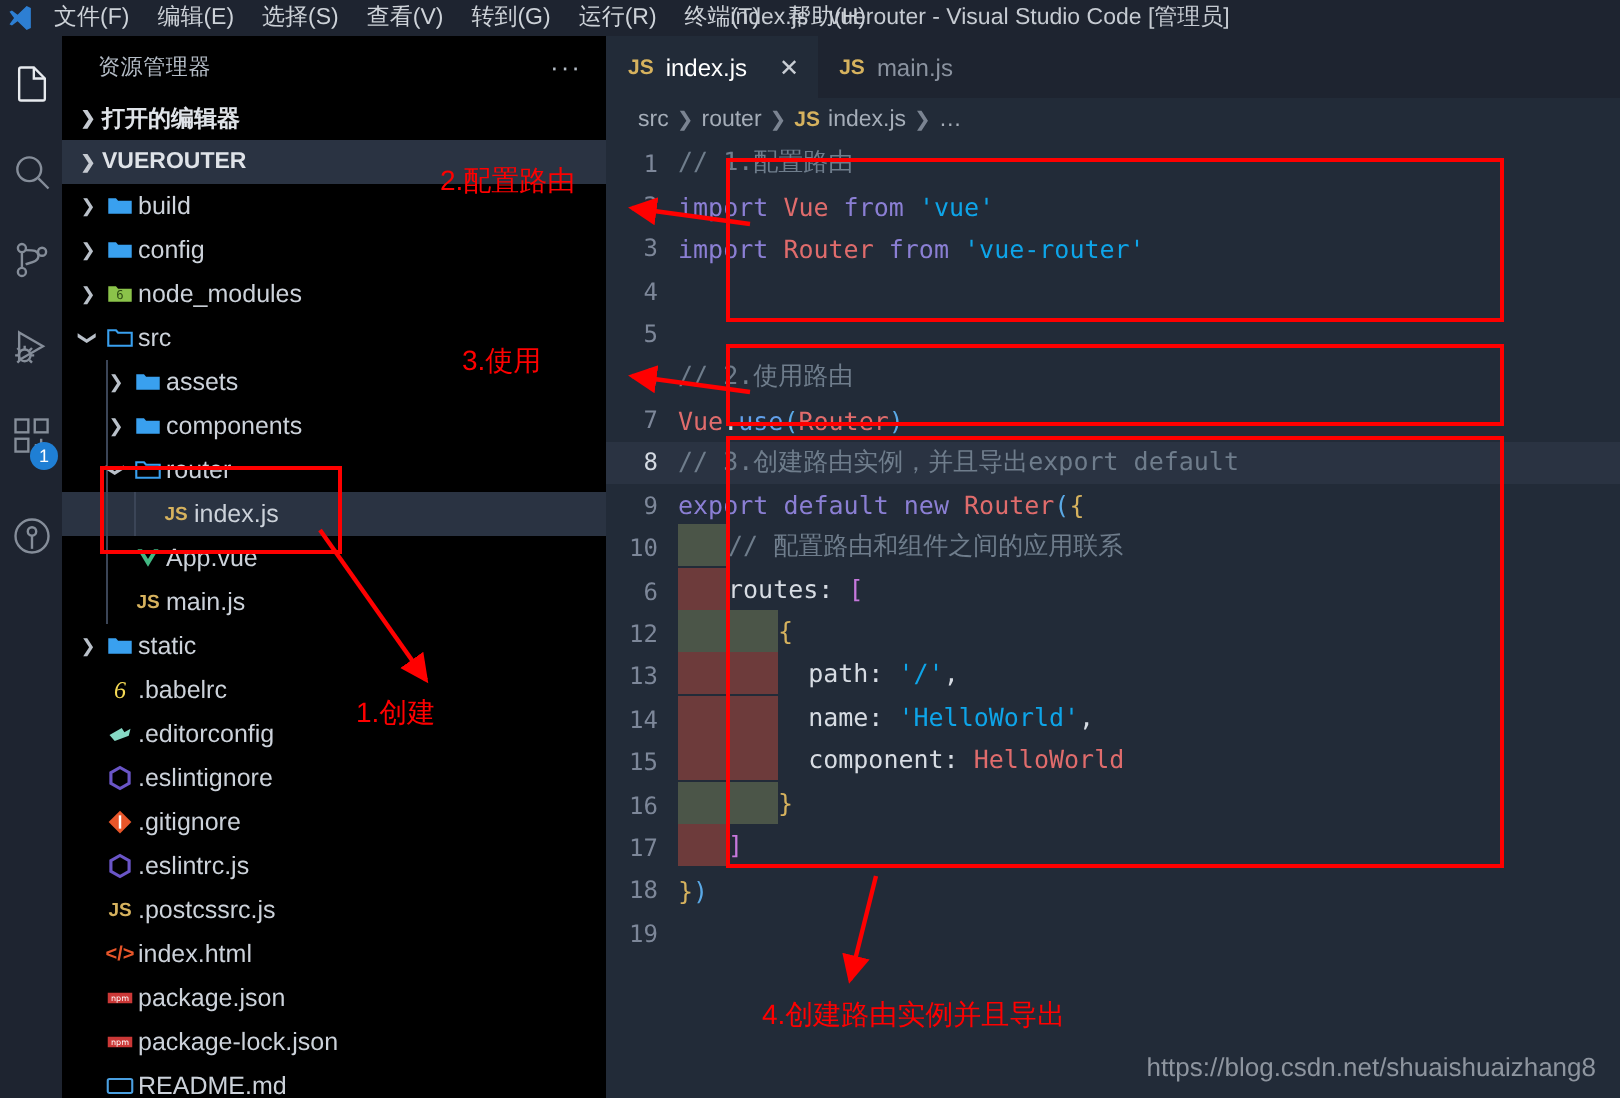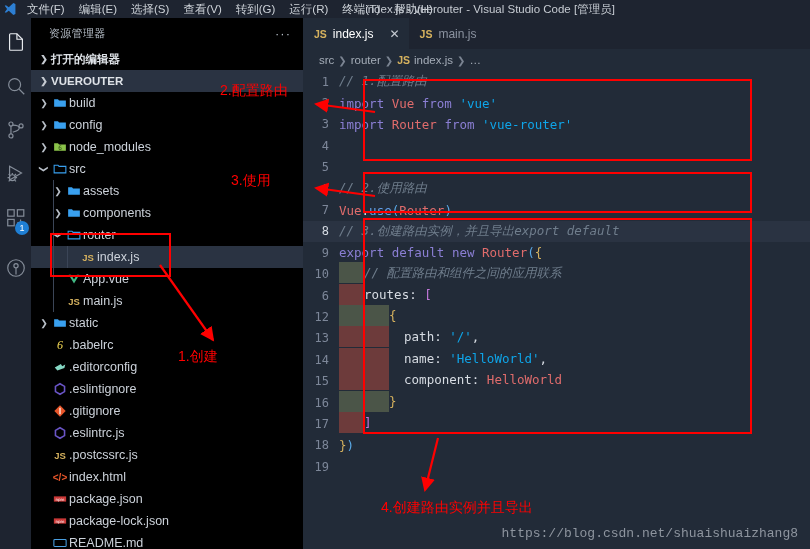--- a/index.html
+++ b/index.html
@@ -109,21 +109,21 @@
   .cline { height: 21.4px; display: flex; align-items: center; position: relative; }
   .cline.cur { background: #2a3342; }
   .ln {
     width: 36px; flex: 0 0 36px; text-align: right; padding-right: 10px;
     color: #7d8799; font-size: 12px; font-family: "DejaVu Sans Mono", monospace;
   }
   .ln.active { color: #d4dae2; }
   .ctext { white-space: pre; position: relative; }
 
   
-  .t-com  { color: #6f7d8c; font-style: italic; }
+  .t-com  { color: #6f7d8c; }
   .t-key  { color: #8b7fd4; }
   .t-id   { color: #e06c6c; }
   .t-str  { color: #0ea5e9; }
   .t-fn   { color: #62a0ea; }
   .t-prop { color: #d7dce3; }
   .t-punc { color: #d7dce3; }
   .t-brk1 { color: #d6b25e; }
   .t-brk2 { color: #c678dd; }
   .t-brk3 { color: #5aa9e6; }
 
@@ -143,21 +143,21 @@
   .redbox {
     position: absolute; border: 2px solid #ff0000; pointer-events: none;
   }
   .svg-overlay {
     position: absolute; left: 0; top: 0; width: 810px; height: 549px;
     pointer-events: none;
   }
   .watermark {
     position: absolute; right: 12px; bottom: 8px;
     color: #8e959f; font-size: 13px;
-    font-family: Liberation Mono, monospace;
+    font-family: Liberation Sans, sans-serif;
   }
 </style>
 </head>
 <body>
 
 <div id="app">
 
   <div class="titlebar">
     <div class="vs-logo">
       <svg width="14" height="14" viewBox="0 0 16 16">

